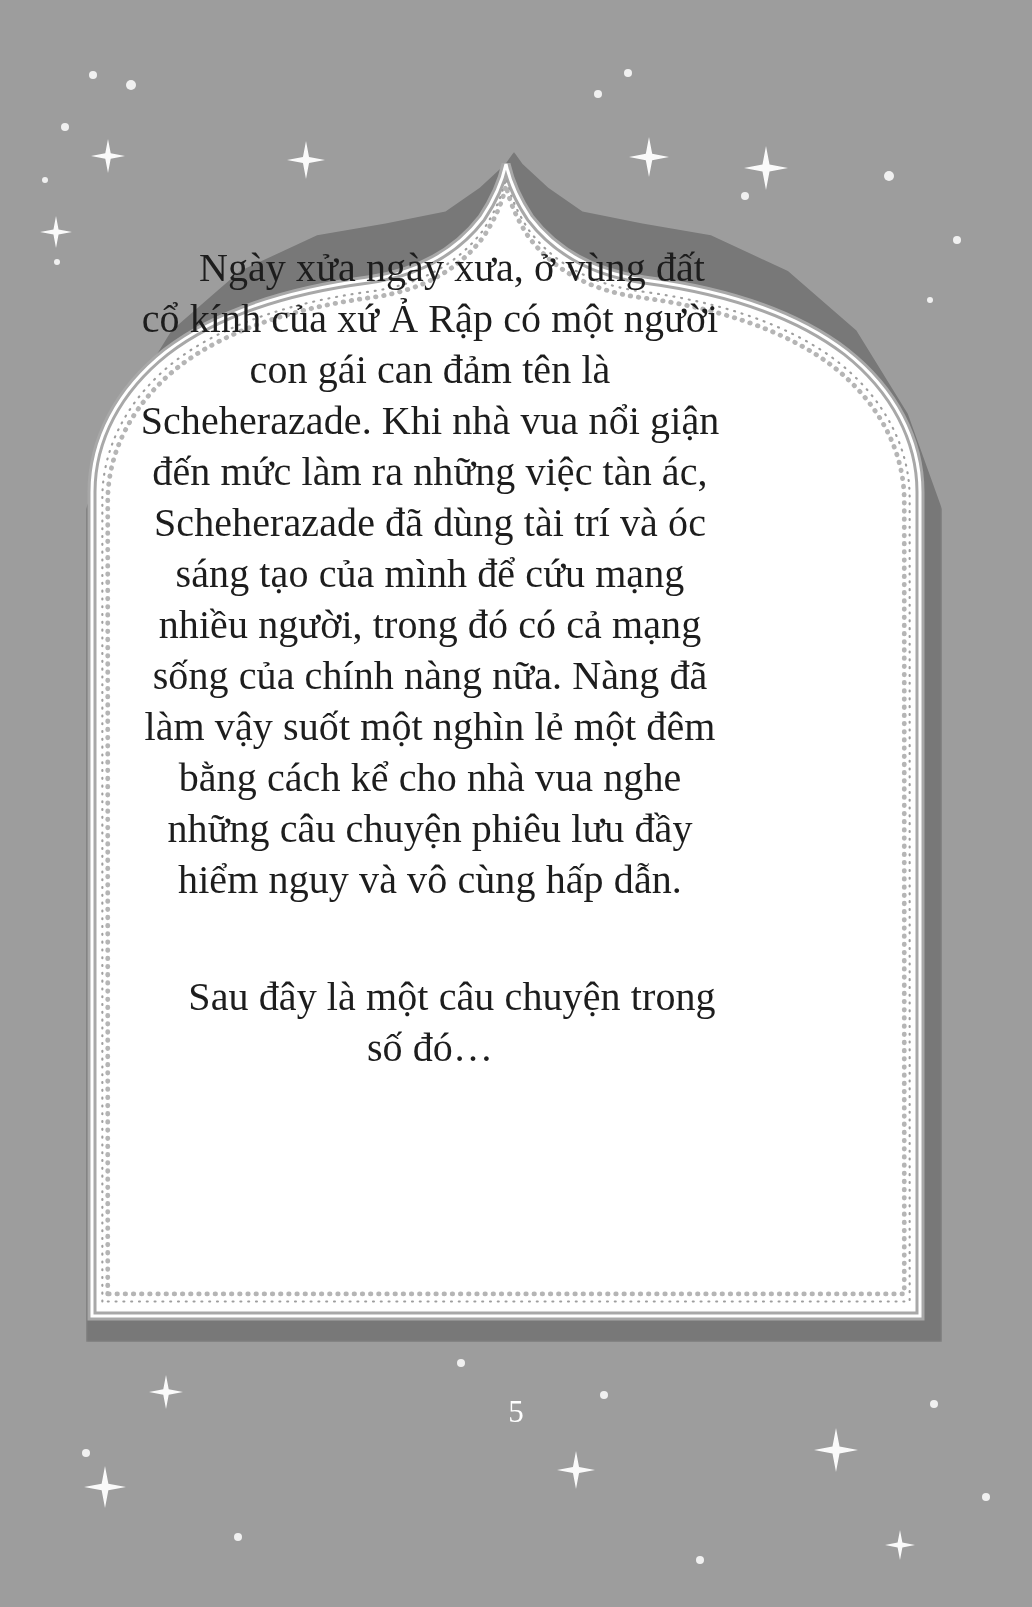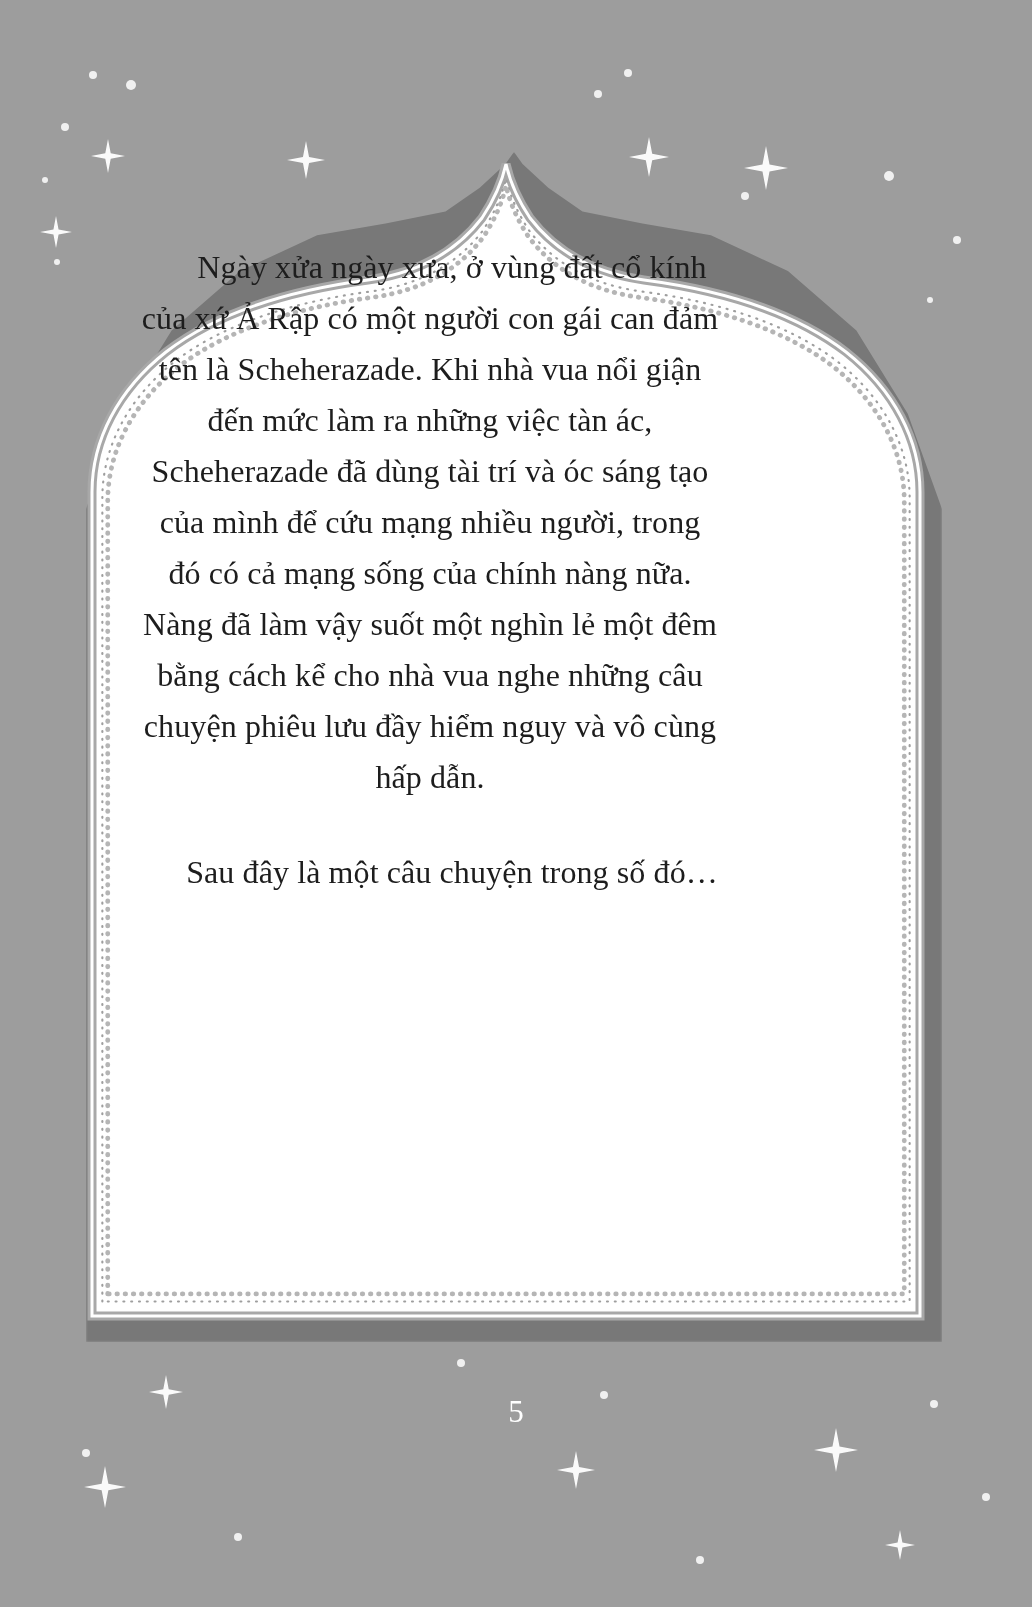--- a/index.html
+++ b/index.html
@@ -61,32 +61,32 @@
   }
 
   
   #story-text {
     position: absolute;
     left: 140px;
     top: 242px;
     width: 580px;
     text-align: center;
     color: #1d1d1d;
-    font-size: 32px;
+    font-size: 40px;
     line-height: 51px;
     letter-spacing: .1px;
   }
   #story-text p {
     margin: 0;
   }
   #story-text p.indented {
     text-indent: 44px;
   }
   #story-text p.gap {
-    margin-top: 44px;
+    margin-top: 66px;
     text-indent: 44px;
     font-family: Liberation Serif, serif;
   }
 
   
   #page-number {
     position: absolute;
     left: 0;
     right: 0;
     top: 1394px;

